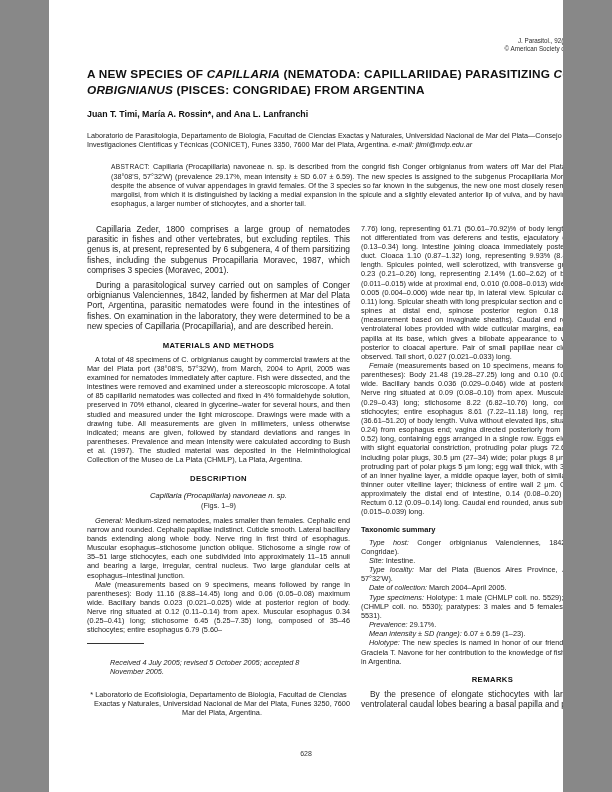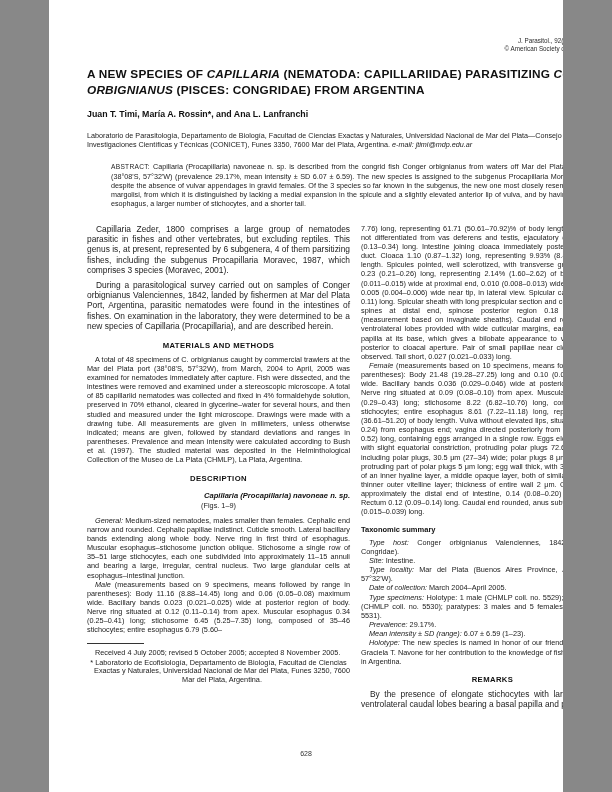--- a/index.html
+++ b/index.html
@@ -78,23 +78,23 @@
   .sec-heading {
     font-size: 7.7px;
     font-weight: bold;
     text-align: center;
     letter-spacing: 0.4px;
     margin: 9px 0 5px 0;
     color: #111;
   }
   .species-heading {
     font-size: 7.6px;
-    font-weight: bold;
+    font-weight: normal;
     font-style: italic;
-    text-align: right;
+    text-align: center;
     margin: 8px 0 0 0;
     color: #111;
   }
   .figs-line {
     font-size: 7.3px;
     text-align: center;
     margin: 1px 0 6px 0;
   }
   .subsec-heading {
     font-size: 7.5px;
@@ -106,23 +106,24 @@
   .fn-rule {
     border: none;
     border-top: 1px solid #333;
     width: 57px;
     margin: 8px 0 5px 0;
   }
   .footnote1 {
     font-size: 7.3px;
     line-height: 8.9px;
     padding-left: 8px;
-    margin: 0;
+    margin: 15px;
     text-align: left;
     color: #222;
+    font-style: italic;
   }
   .footnote2 {
     font-size: 7.3px;
     line-height: 8.9px;
     padding-left: 7px;
     text-indent: -7px;
     margin: 1px 0 0 0;
     text-align: center;
     color: #222;
   }

